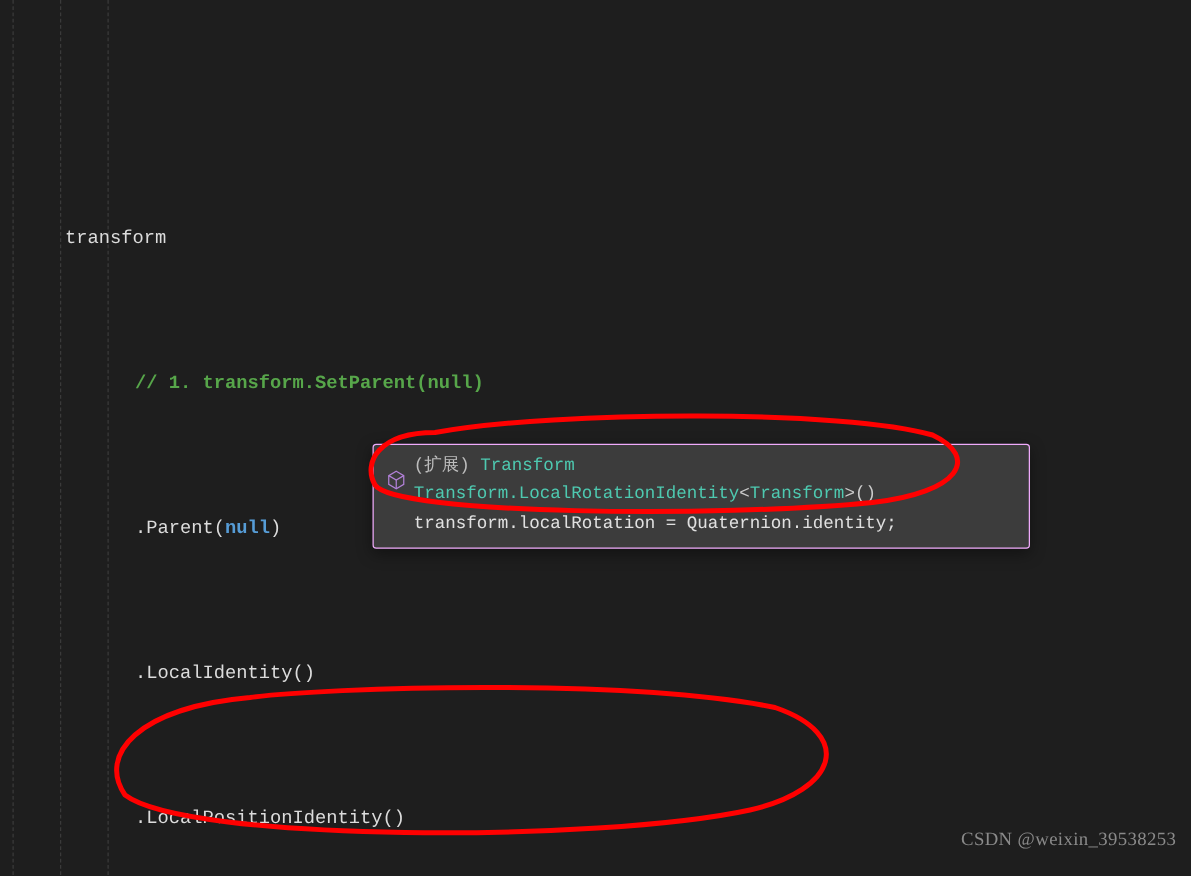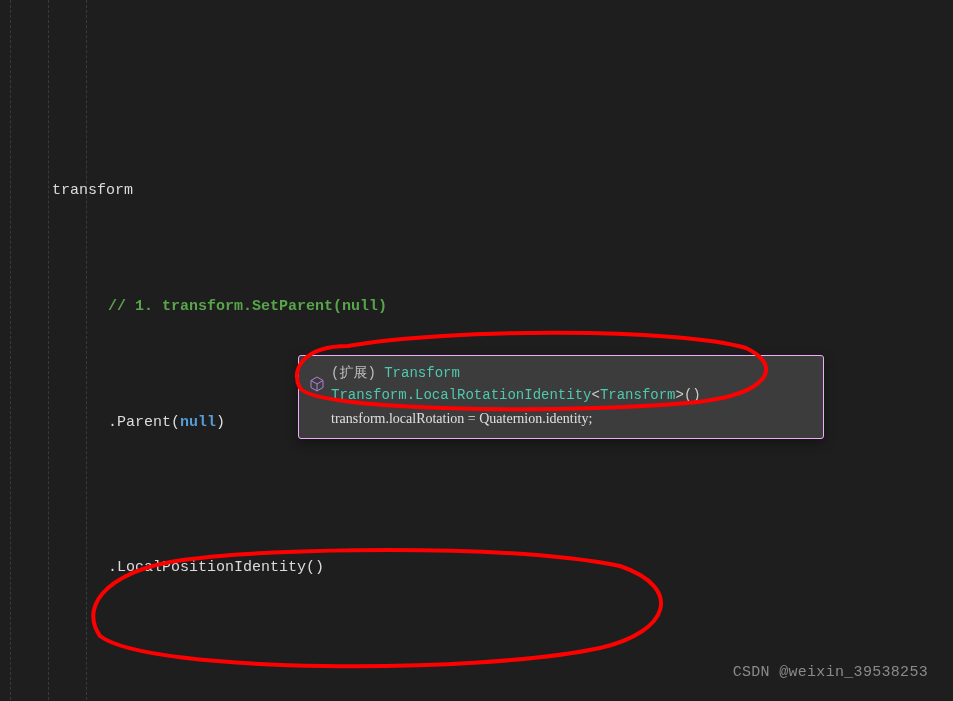--- a/index.html
+++ b/index.html
@@ -58,50 +58,51 @@
   .tooltip .ext-icon {
     width: 16px; height: 16px;
     display: inline-flex; align-items: center; justify-content: center;
     color: #b180d7;
   }
   .tooltip .ext-label { color: #bdbdbd; }
   .tooltip .sig-type { color: #4ec9b0; }
   .tooltip .sig-method { color: #4ec9b0; }
   .tooltip .sig-generic { color: #4ec9b0; }
   .tooltip .sig-punct { color: #cccccc; }
-  .tooltip .desc { color: #e0e0e0; margin-left: 22px; margin-top: 2px; font-family: Liberation Serif, serif; }
+  .tooltip .desc { color: #e0e0e0; margin-left: 22px; margin-top: 2px; }
 
   
   .annot { position: absolute; pointer-events: none; z-index: 20; }
 
   .watermark {
     position: absolute;
-    right: 25px;
+    right: 12px;
     bottom: 14px;
     color: #8a8a8a;
-    font-family: Liberation Mono, monospace;
+    font-family: Liberation Serif, serif;
     font-size: 15px;
     letter-spacing: 0.3px;
     z-index: 30;
   }
 </style>
 </head>
 <body>
 
 <div class="editor">
   <div class="indent-guide" style="left:10px"></div>
   <div class="indent-guide" style="left:48px"></div>
   <div class="indent-guide" style="left:86px"></div>
 
   <div class="line code-indent1"><span class="ident">transform</span></div>
 
   <div class="line code-indent2"><span class="comment">// 1. transform.SetParent(null)</span></div>
 
   <div class="line code-indent2"><span class="ident">.Parent(</span><span class="keyword-null">null</span><span class="ident">)</span></div>
 
+  <div class="line code-indent2"><span class="ident">.LocalIdentity()</span></div>
 
   <div class="line code-indent2"><span class="ident">.LocalPositionIdentity()</span></div>
 
   
 
   
 
   
 
   

